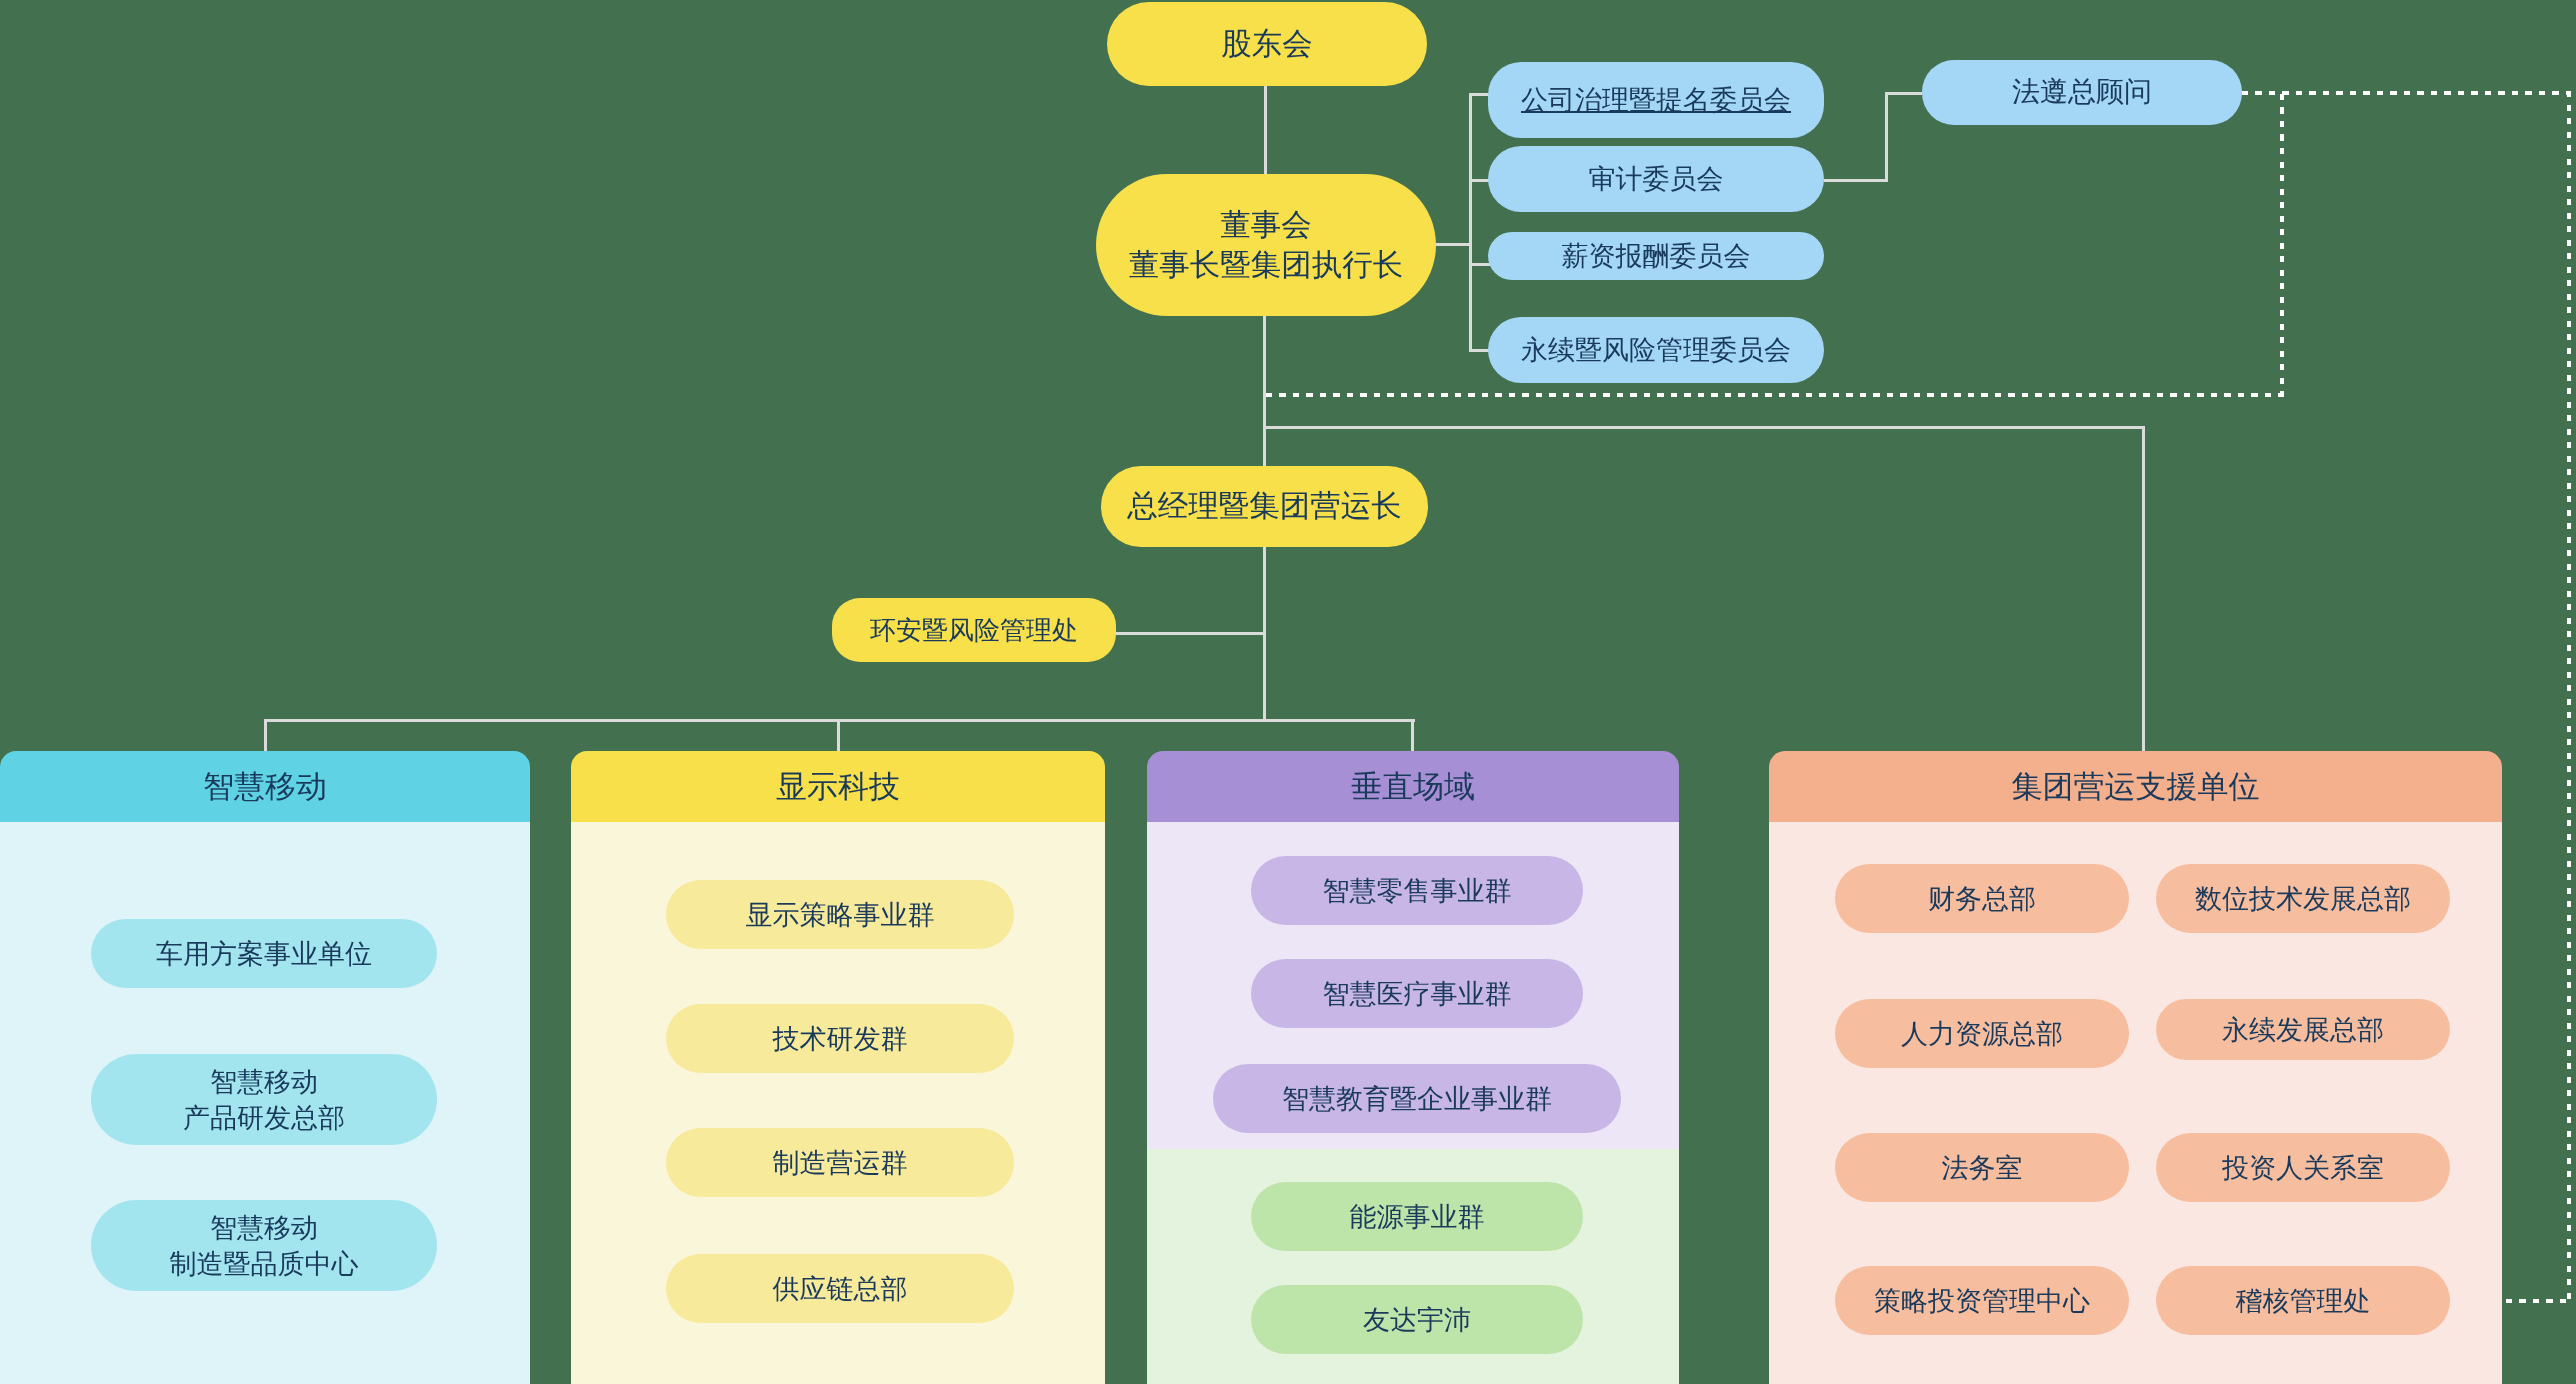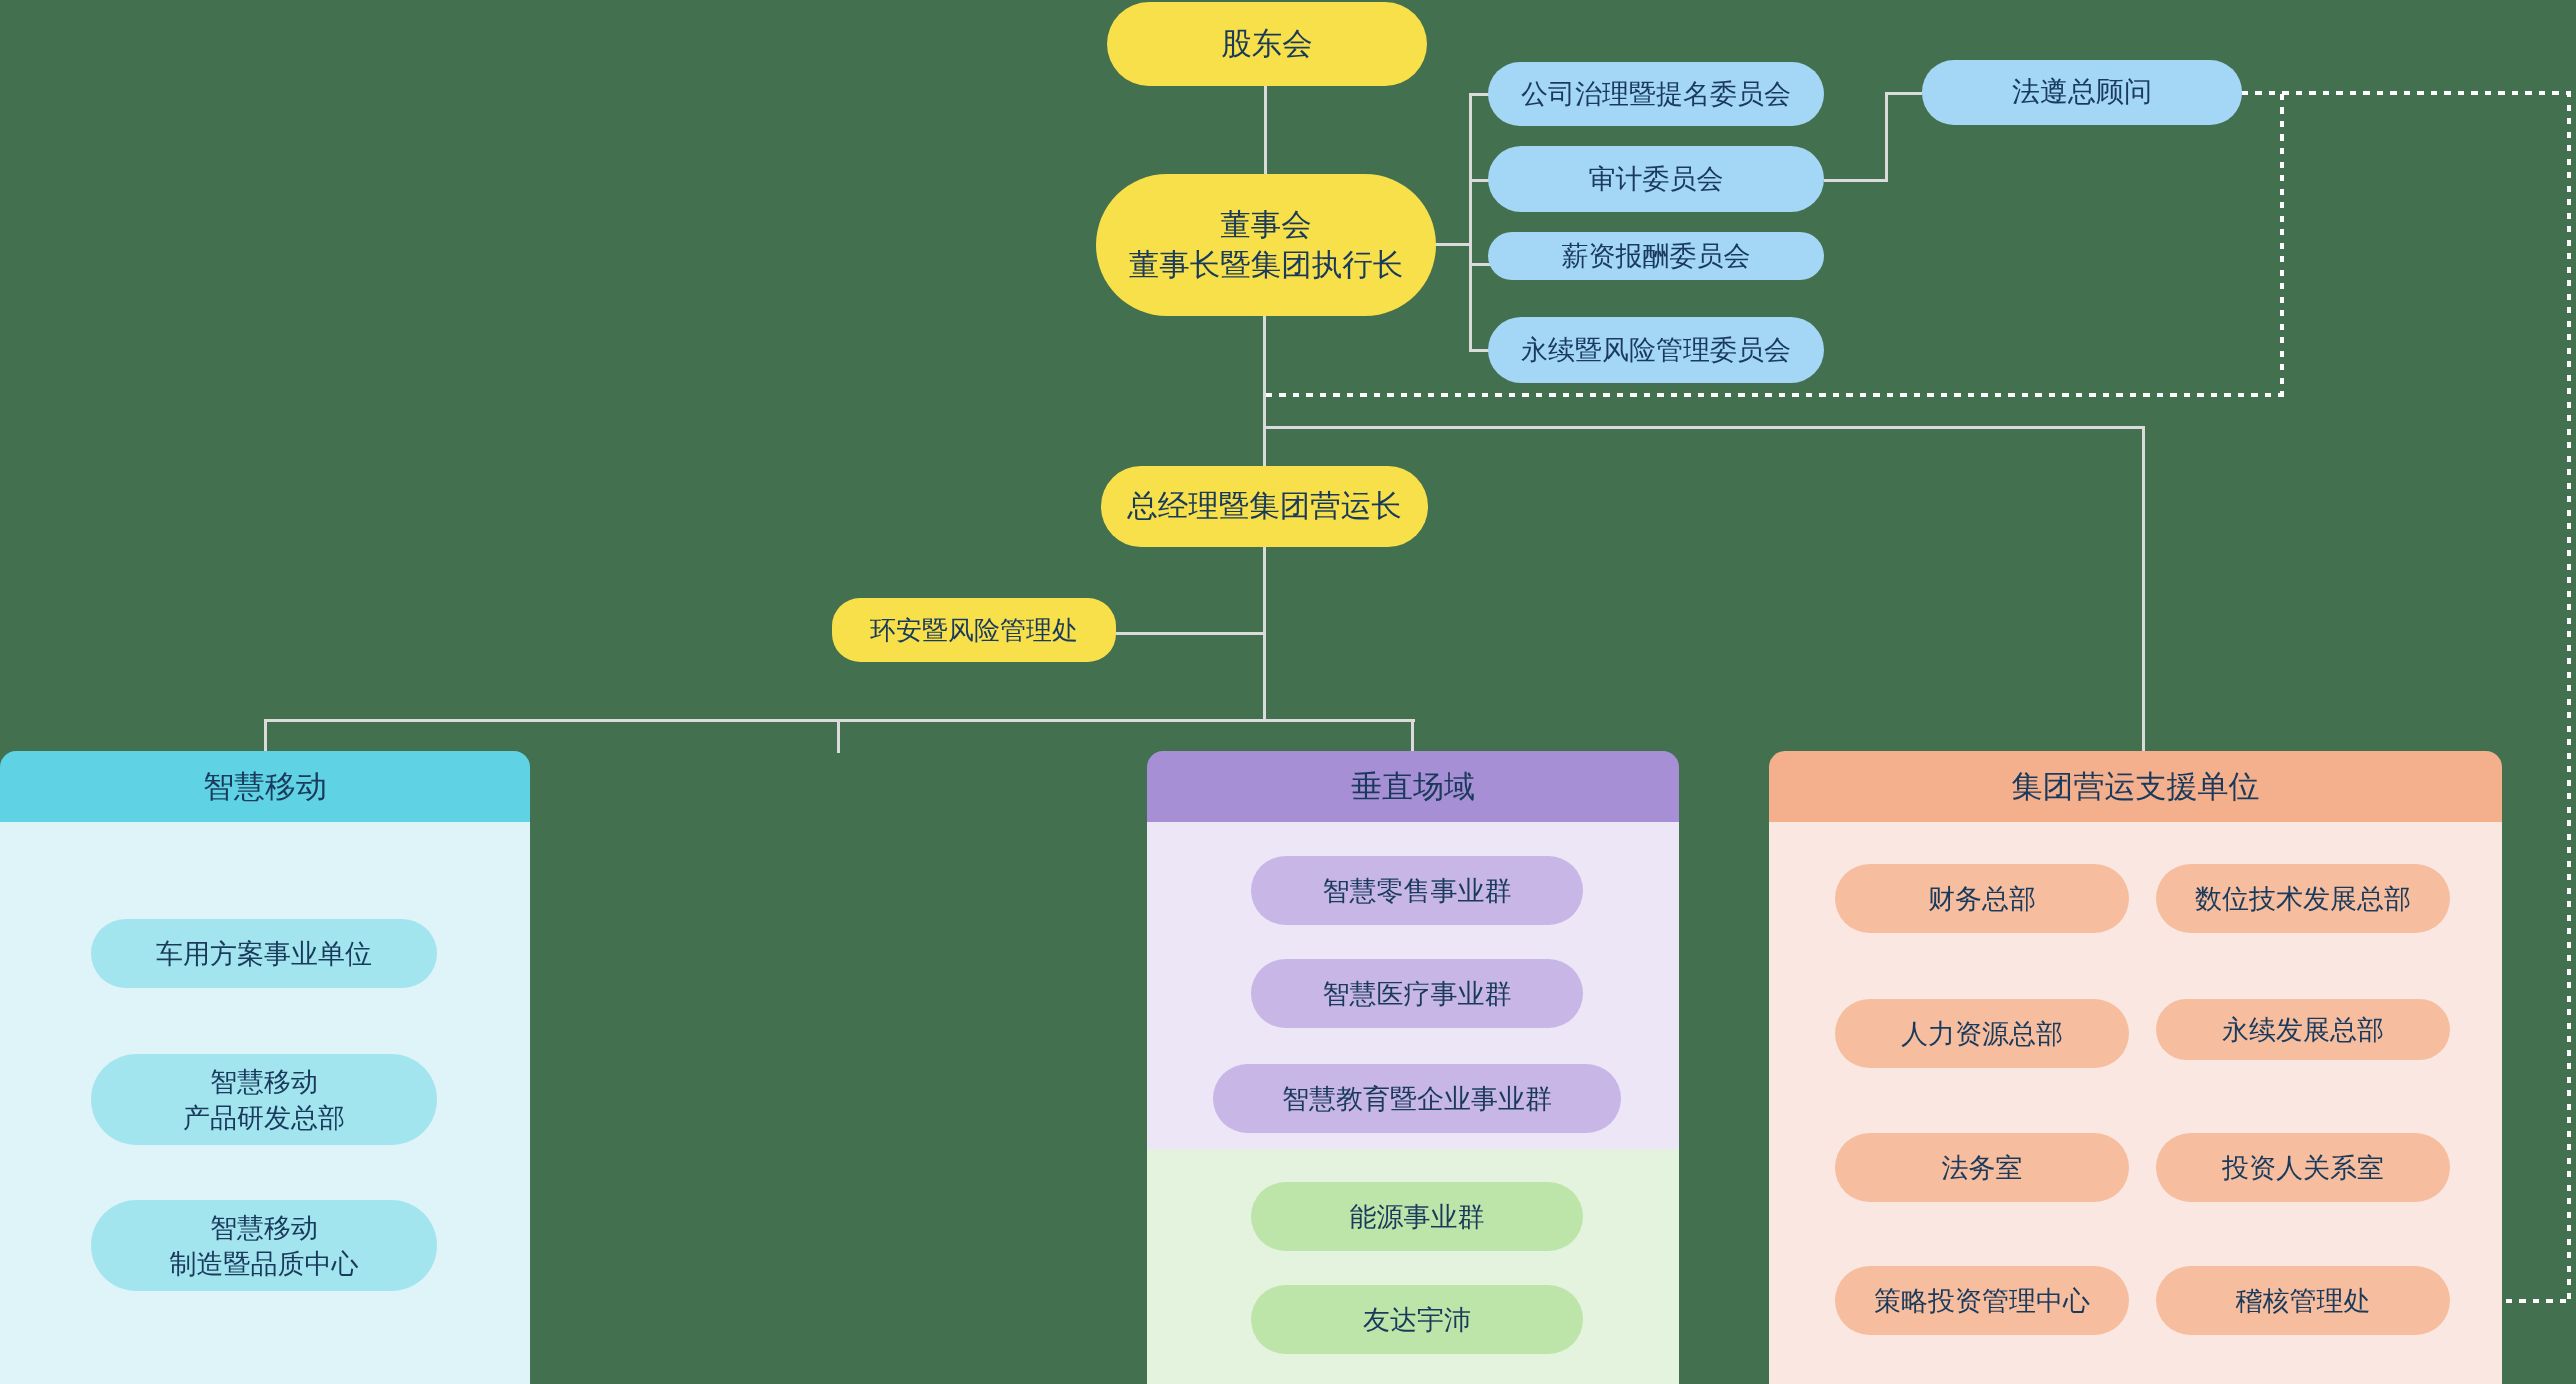--- a/index.html
+++ b/index.html
@@ -75,21 +75,21 @@
 
   <div class="pill yellow fs34" style="left:1107px;top:1.8px;width:320px;height:84px;border-radius:43px;">
     <span>股东会</span>
   </div>
 
   <div class="pill yellow fs34" style="left:1096px;top:174px;width:340px;height:142px;border-radius:71px;">
     <span>董事会</span>
     <span>董事长暨集团执行长</span>
   </div>
 
-  <div class="pill blue fs30" style="left:1488px;top:62px;width:336px;height:64px;border-radius:33px;">
+  <div class="pill blue fs30" style="left:1488px;top:62px;width:336px;height:76px;border-radius:33px;text-decoration:underline;">
     <span>公司治理暨提名委员会</span>
   </div>
   <div class="pill blue fs30" style="left:1488px;top:146px;width:336px;height:66px;border-radius:33px;">
     <span>审计委员会</span>
   </div>
   <div class="pill blue fs30" style="left:1488px;top:232px;width:336px;height:48px;border-radius:33px;">
     <span>薪资报酬委员会</span>
   </div>
   <div class="pill blue fs30" style="left:1488px;top:317px;width:336px;height:66px;border-radius:33px;">
     <span>永续暨风险管理委员会</span>
@@ -119,20 +119,38 @@
     <div class="pill cyan-i fs30" style="left:91px;top:303px;width:346px;height:91px;border-radius:46px;">
       <span>智慧移动</span>
       <span>产品研发总部</span>
     </div>
     <div class="pill cyan-i fs30" style="left:91px;top:449px;width:346px;height:91px;border-radius:46px;">
       <span>智慧移动</span>
       <span>制造暨品质中心</span>
     </div>
   </div>
 
+  <div class="panel" style="left:571px;top:751px;width:534px;height:633px;">
+    <div class="panel-body" style="top:71px;height:562px;background:#FAF6D9;"></div>
+    <div class="panel-header" style="background:#F7E04A;">
+      <span>显示科技</span>
+    </div>
+    <div class="pill yel-i fs30" style="left:95px;top:129px;width:348px;height:69px;border-radius:35px;">
+      <span>显示策略事业群</span>
+    </div>
+    <div class="pill yel-i fs30" style="left:95px;top:253px;width:348px;height:69px;border-radius:35px;">
+      <span>技术研发群</span>
+    </div>
+    <div class="pill yel-i fs30" style="left:95px;top:377px;width:348px;height:69px;border-radius:35px;">
+      <span>制造营运群</span>
+    </div>
+    <div class="pill yel-i fs30" style="left:95px;top:503px;width:348px;height:69px;border-radius:35px;">
+      <span>供应链总部</span>
+    </div>
+  </div>
 
   <div class="panel" style="left:1147px;top:751px;width:532px;height:633px;">
     <div class="panel-body" style="top:71px;height:327px;background:#ECE6F6;"></div>
     <div class="panel-body" style="top:398px;height:235px;background:#E3F3DD;"></div>
     <div class="panel-header" style="background:#A78FD5;">
       <span>垂直场域</span>
     </div>
     <div class="pill pur-i fs30" style="left:104px;top:105px;width:332px;height:69px;border-radius:35px;">
       <span>智慧零售事业群</span>
     </div>

